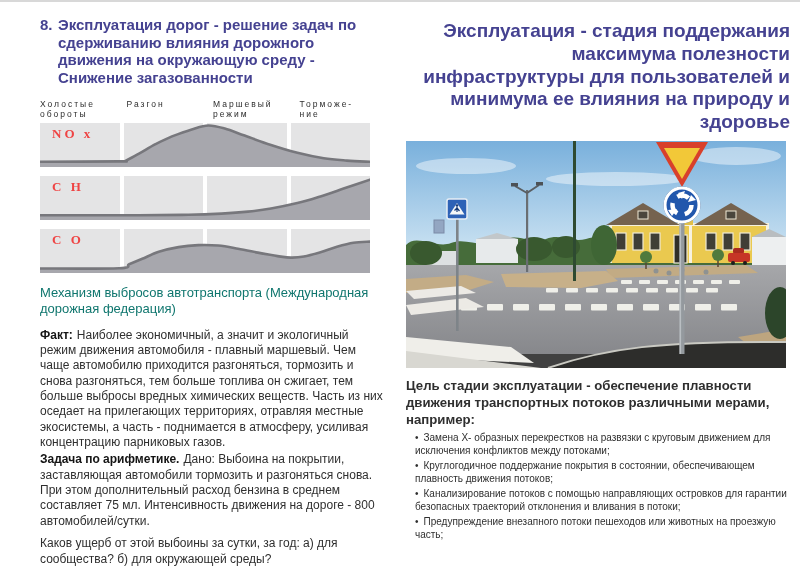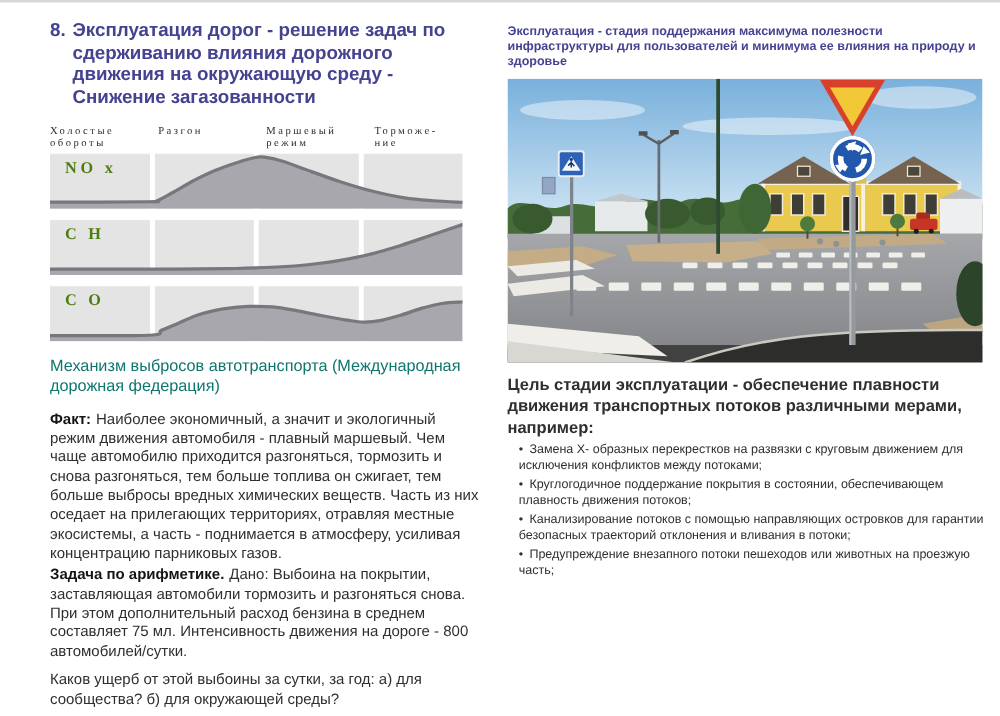--- a/index.html
+++ b/index.html
@@ -6,37 +6,37 @@
   .page {
     position:relative; width:800px; height:573px; background:#fff;
     font-family:"Liberation Sans", sans-serif; color:#2f2f2f; overflow:hidden;
     border-top:2px solid #d8d8d8; box-sizing:border-box;
   }
   .col-left  { position:absolute; left:40px;  top:14px; width:348px; }
   .col-right { position:absolute; left:406px; top:18px; width:384px; }
 
   .h-left { display:flex; margin:0; color:#454291; font-size:15px; font-weight:bold; line-height:1.18; }
   .h-left .h-num { flex:none; width:18px; }
-  .h-right { margin:0; color:#454291; font-size:10px; font-weight:bold; line-height:1.2; }
+  .h-right { margin:0; color:#454291; font-size:19px; font-weight:bold; line-height:1.2;text-align:right; }
 
   
   .chart { margin-top:12px; width:330px; }
   .phase-row {
     display:grid; grid-template-columns:1fr 1fr 1fr 1fr; gap:16px;
-    font-family:Liberation Serif, serif; font-size:8.5px; letter-spacing:2px;
+    font-family:Liberation Sans, sans-serif; font-size:8.5px; letter-spacing:2px;
     line-height:1.25; color:#2d2d2d; margin-bottom:3px; min-height:21px;
   }
   .phase-cell span { display:block; white-space:nowrap; }
   .band { position:relative; height:44px; margin-bottom:9px; }
   .band-bg { position:absolute; inset:0; display:grid; grid-template-columns:1fr 1fr 1fr 1fr; gap:4px; }
   .band-bg div { background:#e4e4e5; }
   .band svg.curve { position:absolute; inset:0; width:100%; height:100%; }
   .band-label {
     position:absolute; left:12px; top:3px; font-family:"Liberation Serif", serif;
-    font-weight:bold; font-size:13px; letter-spacing:3px; color:#4d7c0f;
+    font-weight:bold; font-size:13px; letter-spacing:3px; color:#ef4444;
   }
 
   .caption { margin-top:12px; width:332px; font-size:13px; line-height:1.25; color:#0f766e; }
   .para { margin:10px 0 0 0; font-size:12px; line-height:1.28; color:#2f2f2f; }
   .para b { color:#141414; margin-right:4px; }
   .para.tight { margin-top:2px; }
 
   .photo { margin-top:7px; width:380px; height:227px; }
   .photo svg { display:block; }
 

